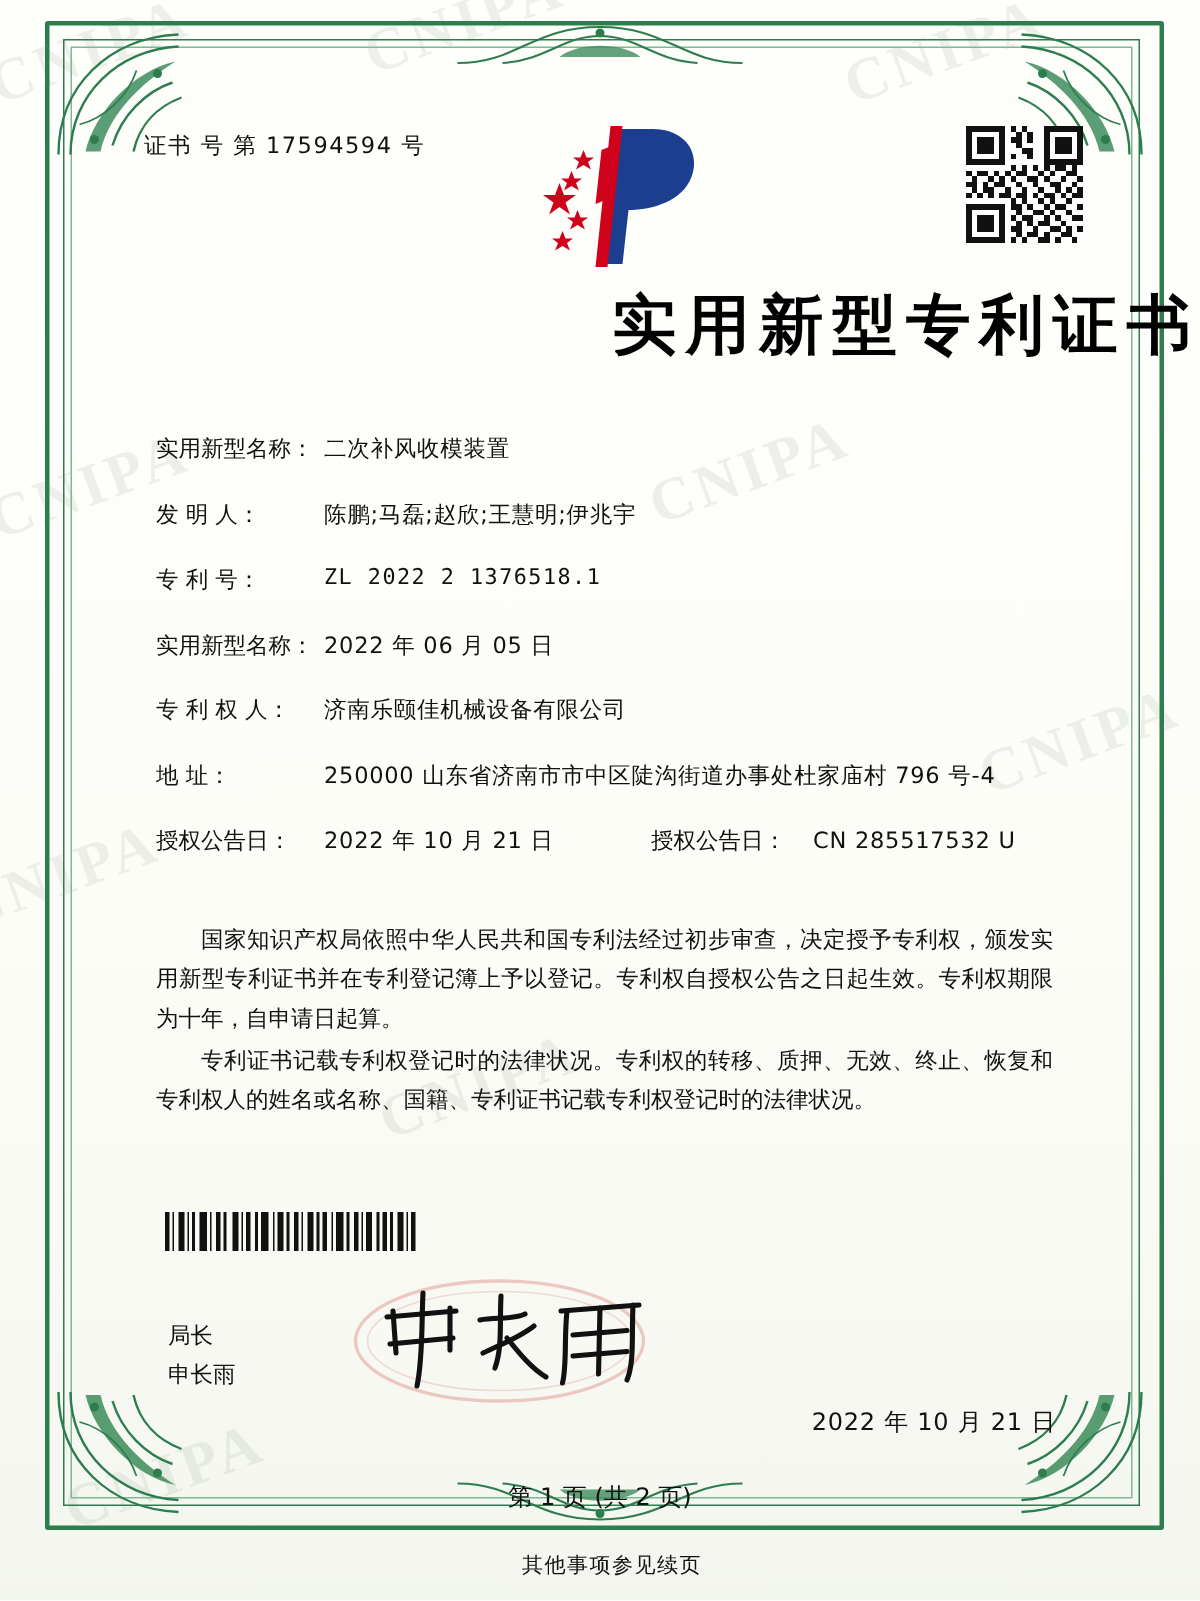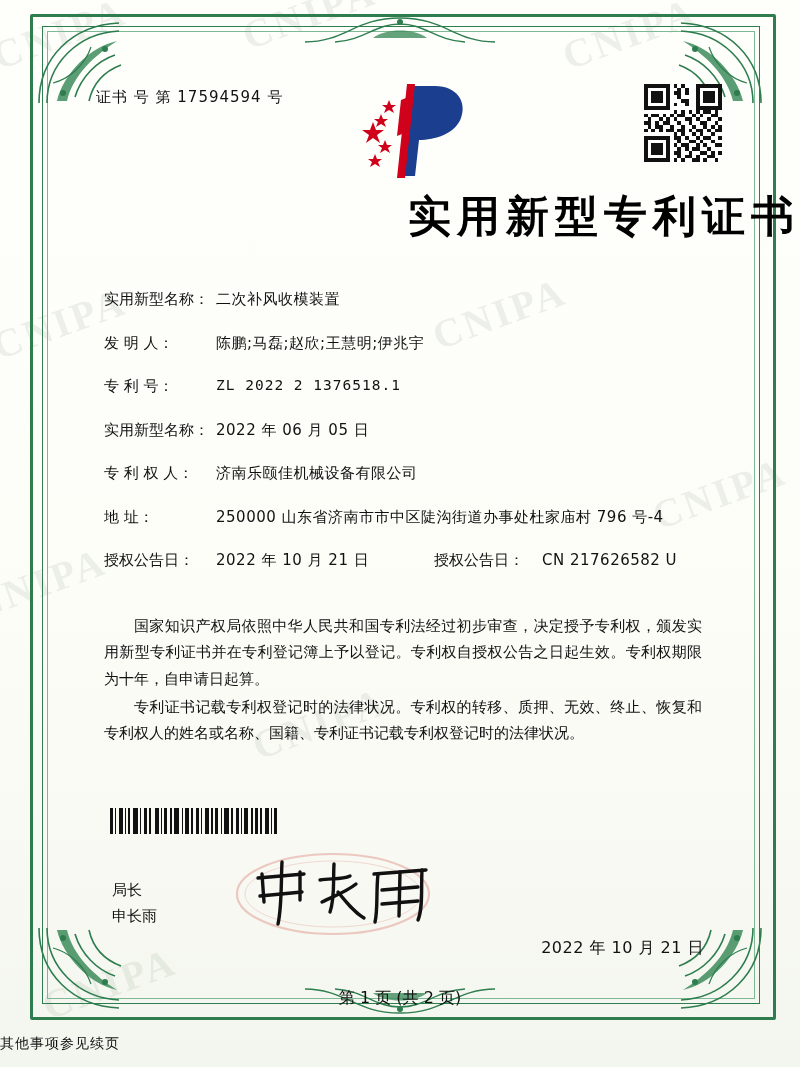--- a/index.html
+++ b/index.html
@@ -219,22 +219,22 @@
   
   .page-num {
     position: absolute;
     left: 0; right: 0; bottom: 58px;
     text-align: center;
     font-size: 16px;
     color: #111;
   }
   .footer-note {
     position: absolute;
-    left: 0; right: 0; bottom: 14px;
-    text-align: left;
+    left: 16px; right: 0; bottom: 14px;
+    text-align: center;
     font-size: 14px;
     letter-spacing: 1px;
     color: #111;
   }
 </style>
 </head>
 <body>
 
 <div class="page">
 
@@ -490,21 +490,21 @@
       <div class="field-value">济南乐颐佳机械设备有限公司</div>
     </div>
     <div class="field-row">
       <div class="field-label spread">地 址：</div>
       <div class="field-value">250000 山东省济南市市中区陡沟街道办事处杜家庙村 796 号-4</div>
     </div>
     <div class="field-row two-col">
       <div class="field-label">授权公告日：</div>
       <div class="field-value" style="flex:0 0 190px">2022 年 10 月 21 日</div>
       <div class="field-second-label">授权公告日：</div>
-      <div class="field-second-value">CN 217626582 U</div>
+      <div class="field-second-value">CN 285517532 U</div>
     </div>
   </div>
 
   <div class="body-text">
     <p>国家知识产权局依照中华人民共和国专利法经过初步审查，决定授予专利权，颁发实用新型专利证书并在专利登记簿上予以登记。专利权自授权公告之日起生效。专利权期限为十年，自申请日起算。</p>
     <p>专利证书记载专利权登记时的法律状况。专利权的转移、质押、无效、终止、恢复和专利权人的姓名或名称、国籍、专利证书记载专利权登记时的法律状况。</p>
   </div>
 
   <div class="barcode">
     <i style="width:3px"></i>

